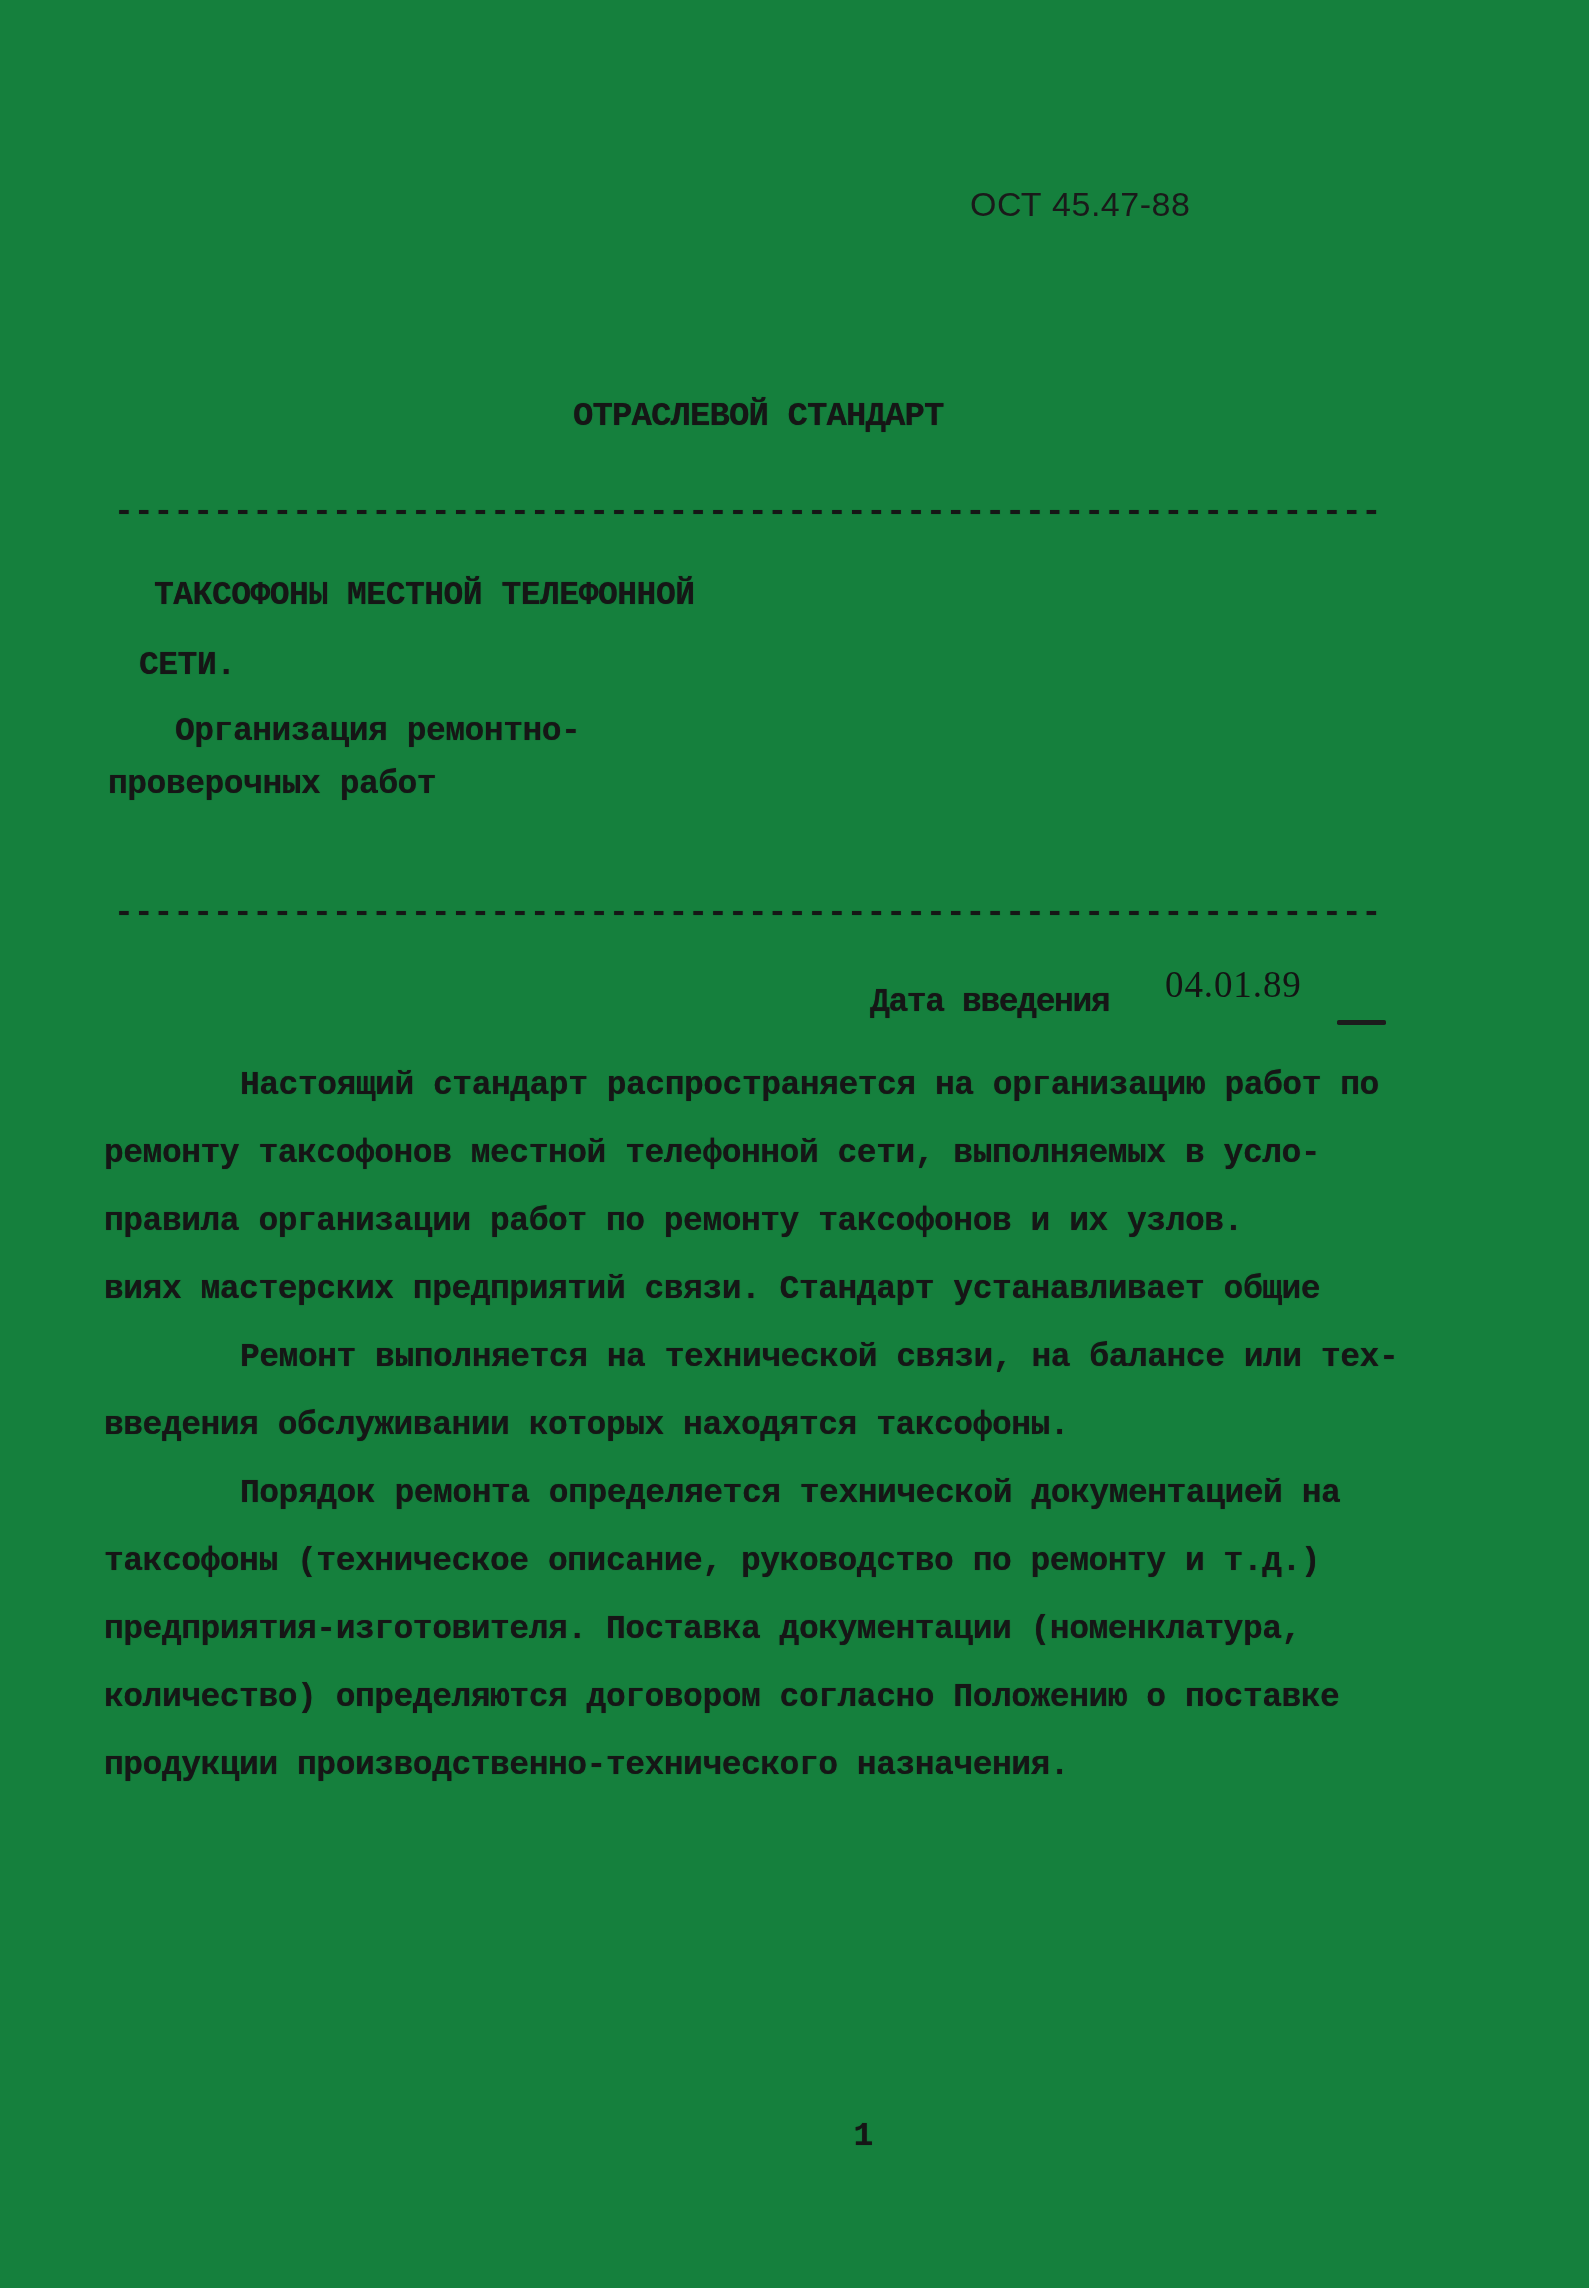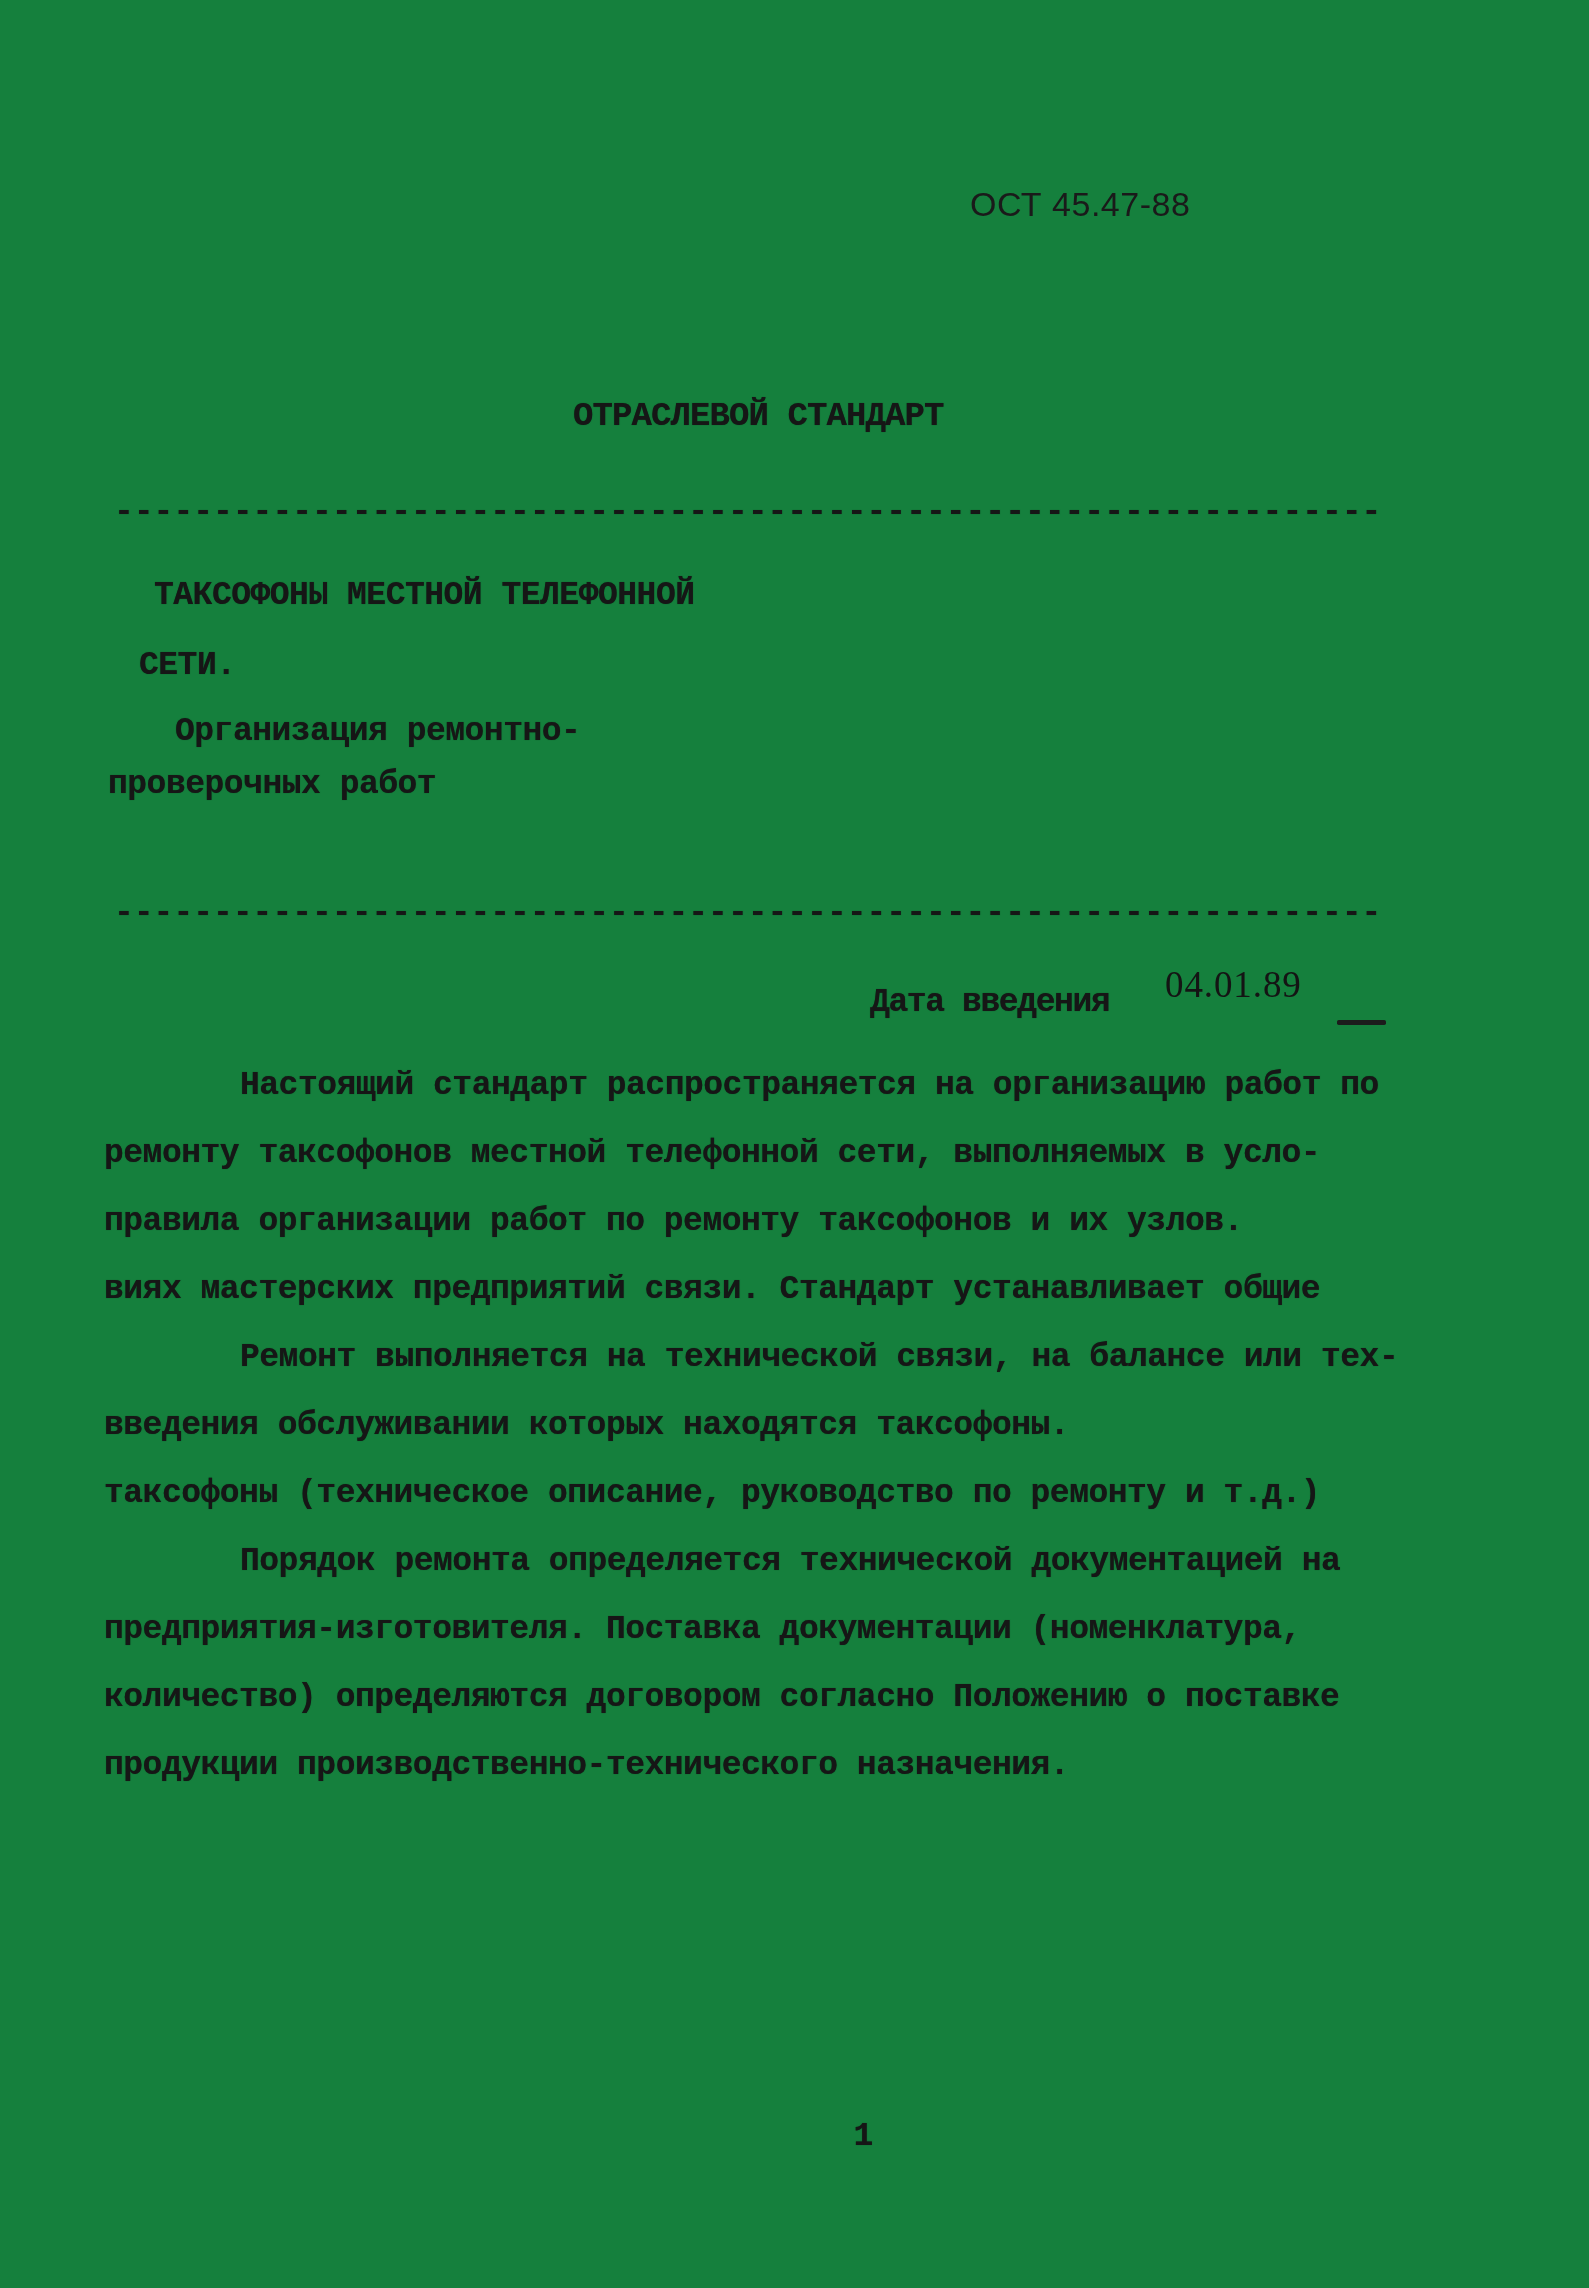--- a/index.html
+++ b/index.html
@@ -134,22 +134,22 @@
   <div class="date-value">04.01.89</div>
   <div class="date-underline"></div>
 
   <div class="body-text">
     <div class="body-line indent tw">Настоящий стандарт распространяется на организацию работ по</div>
     <div class="body-line tw">ремонту таксофонов местной телефонной сети, выполняемых в усло-</div>
     <div class="body-line tw">правила организации работ по ремонту таксофонов и их узлов.</div>
     <div class="body-line tw">виях мастерских предприятий связи. Стандарт устанавливает общие</div>
     <div class="body-line indent tw">Ремонт выполняется на технической связи, на балансе или тех-</div>
     <div class="body-line tw">введения обслуживании которых находятся таксофоны.</div>
+    <div class="body-line indent tw">Порядок ремонта определяется технической документацией на</div>
     <div class="body-line tw">таксофоны (техническое описание, руководство по ремонту и т.д.)</div>
-    <div class="body-line indent tw">Порядок ремонта определяется технической документацией на</div>
     <div class="body-line tw">предприятия-изготовителя. Поставка документации (номенклатура,</div>
     <div class="body-line tw">количество) определяются договором согласно Положению о поставке</div>
     <div class="body-line tw">продукции производственно-технического назначения.</div>
   </div>
 
   <div class="page-number tw">1</div>
 
 </div>
 
 

